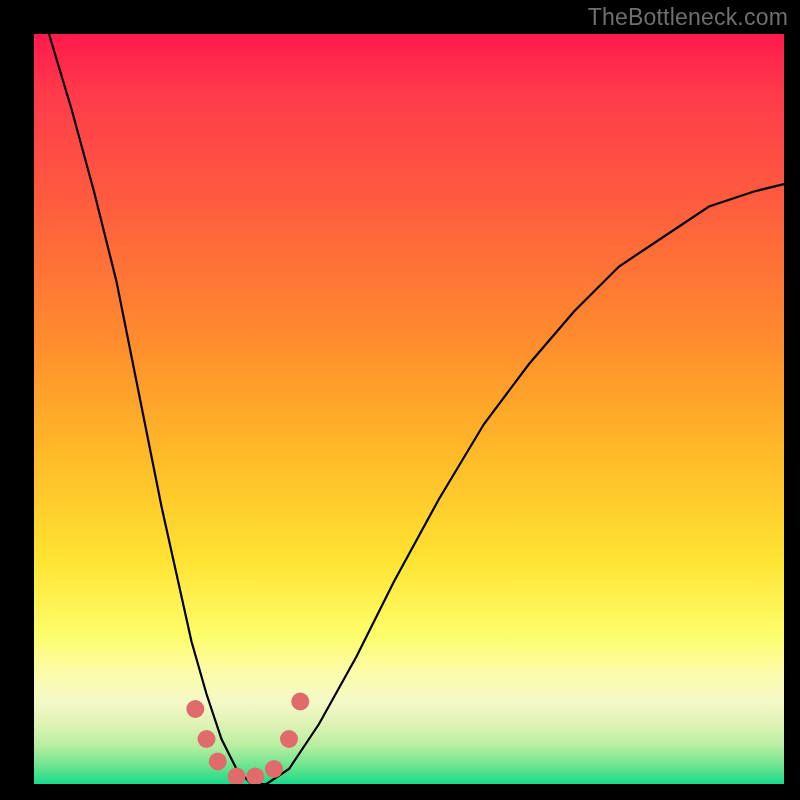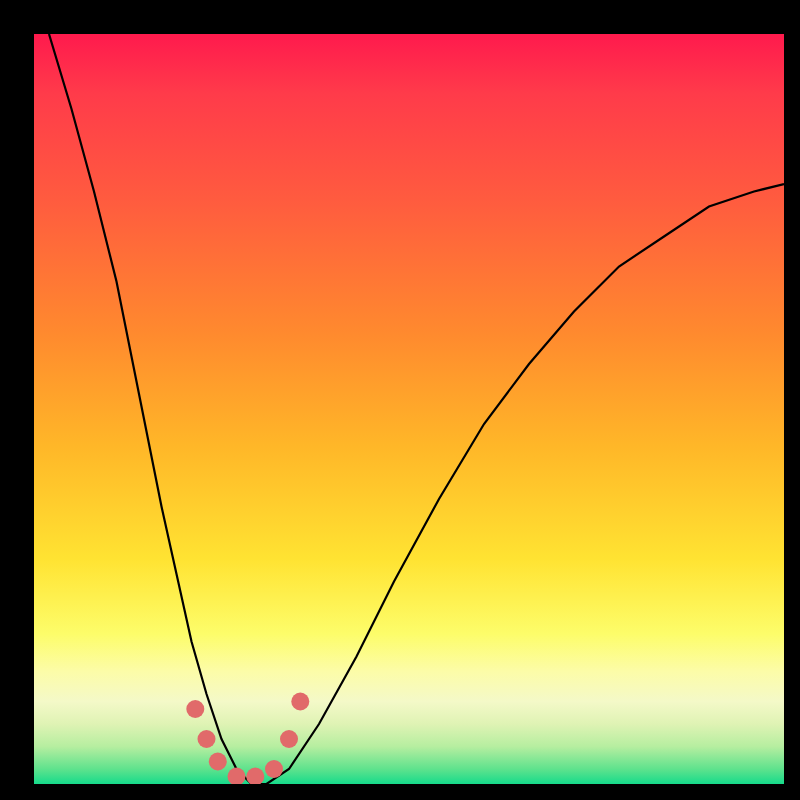--- a/index.html
+++ b/index.html
@@ -70,13 +70,14 @@
           <circle cx="172.5" cy="705.0" r="9" fill="#e16a6a"></circle>
           <circle cx="183.8" cy="727.5" r="9" fill="#e16a6a"></circle>
           <circle cx="202.5" cy="742.5" r="9" fill="#e16a6a"></circle>
           <circle cx="221.3" cy="742.5" r="9" fill="#e16a6a"></circle>
           <circle cx="240.0" cy="735.0" r="9" fill="#e16a6a"></circle>
           <circle cx="255.0" cy="705.0" r="9" fill="#e16a6a"></circle>
           <circle cx="266.3" cy="667.5" r="9" fill="#e16a6a"></circle>
         </g>
     </svg>
   </div>
+  <div class="watermark">TheBottleneck.com</div>
 </div>
 
 </body></html>

